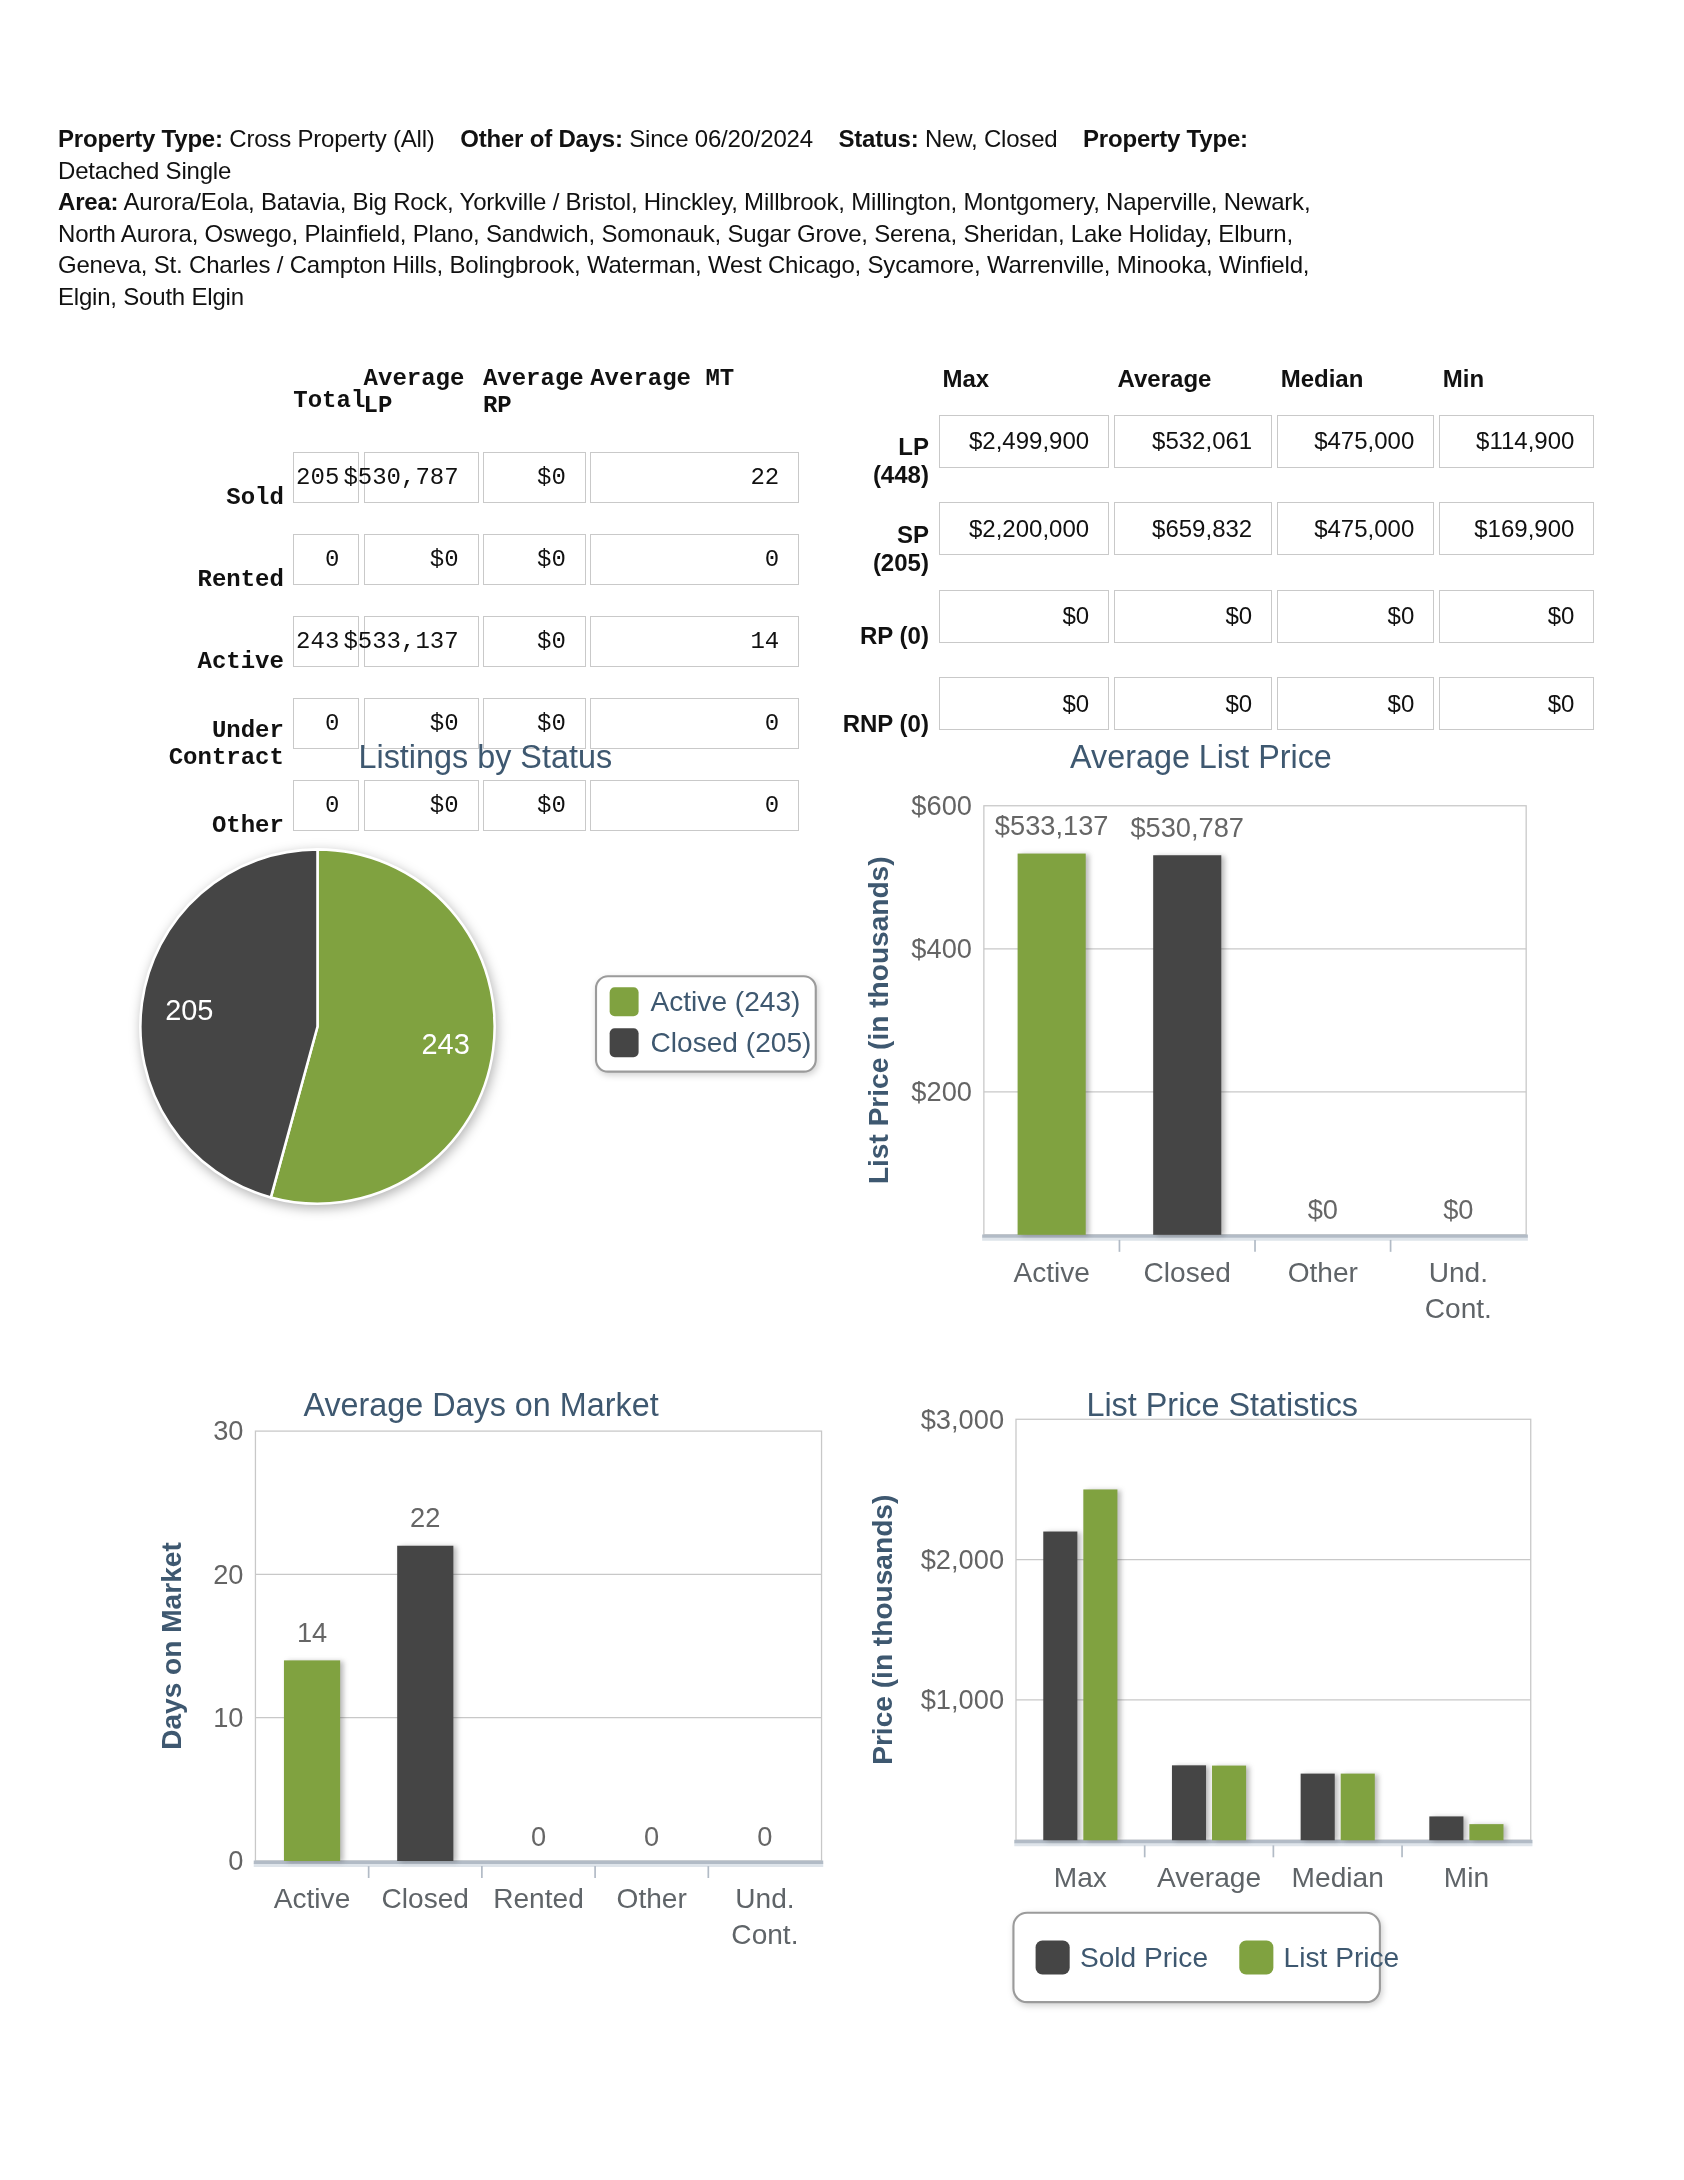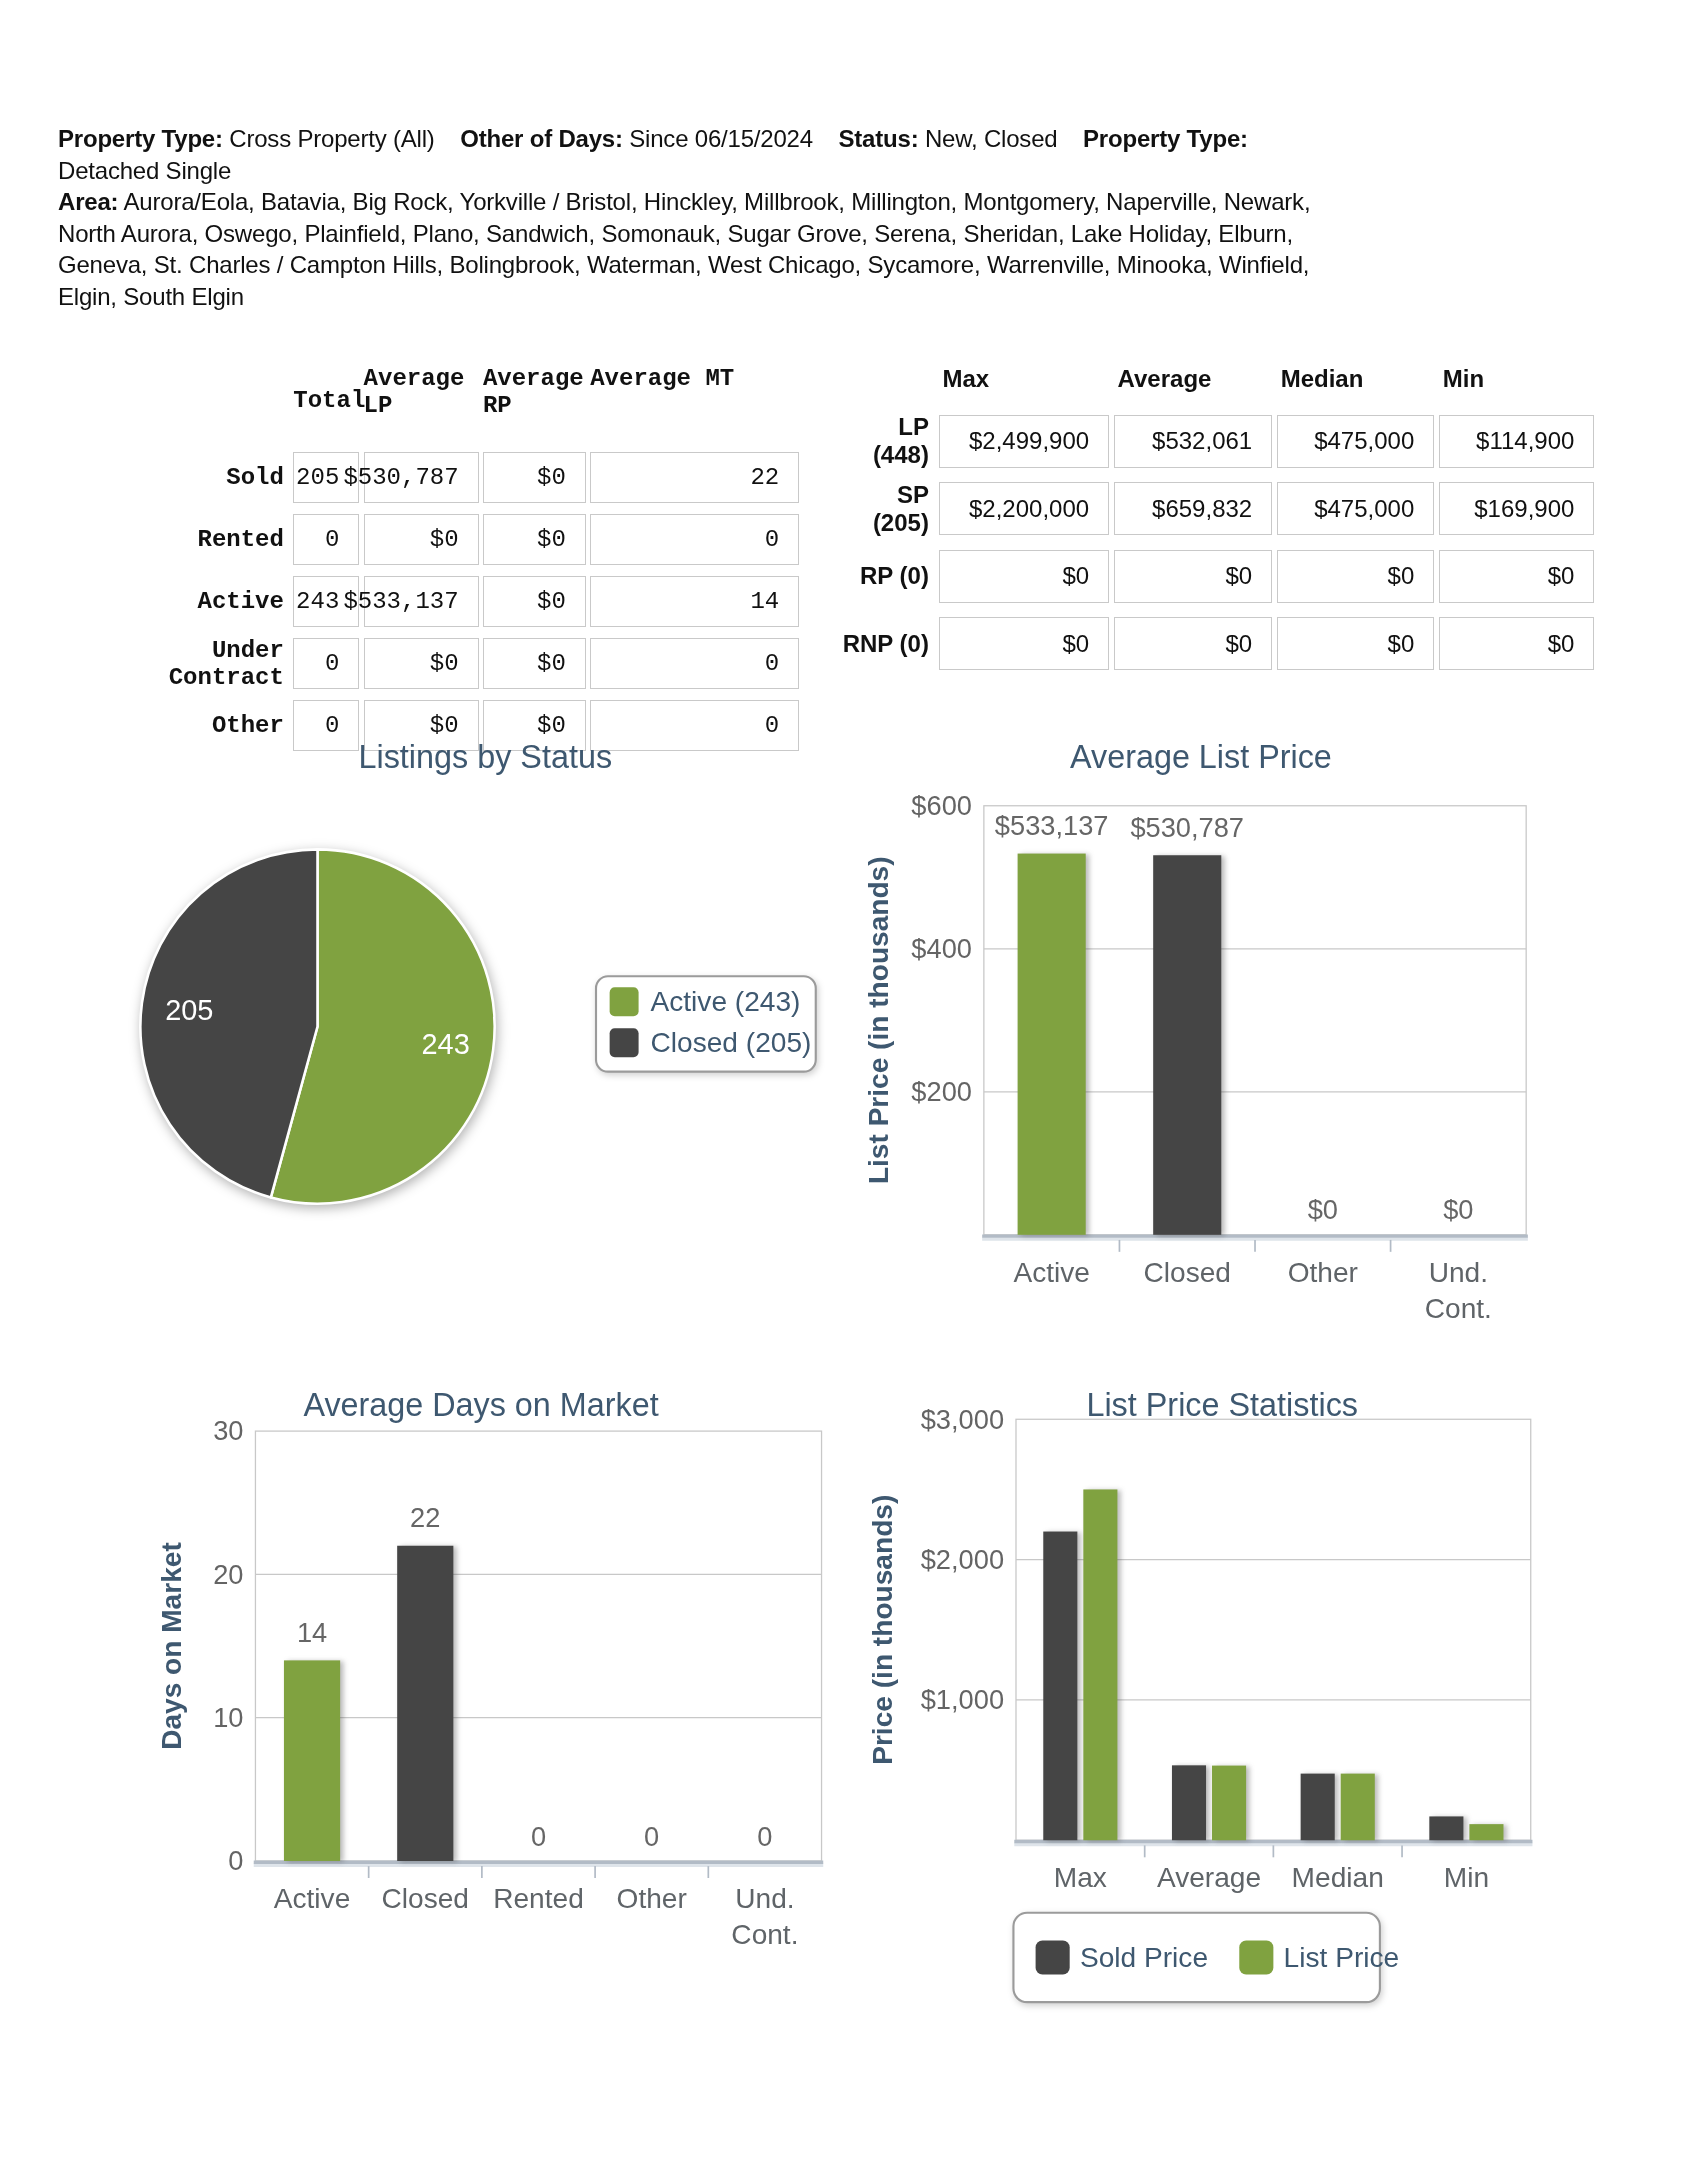--- a/index.html
+++ b/index.html
@@ -20,21 +20,21 @@
     column-gap:4.3px;row-gap:11px;font-family:Liberation Mono, monospace;}
   #price-table{left:839px;top:366px;
     grid-template-columns:95px 170px 158px 157px 155px;
     column-gap:5.1px;row-gap:14.5px;}
   .tbl .hcell{font-weight:bold;line-height:1.12;align-self:start;}
   .tbl .hcell.right{text-align:right;}
   .tbl .hcell.pushdown{padding-top:22px;}
   #status-table .hcell{height:75px;box-sizing:border-box;}
   #price-table .hcell{height:34px;box-sizing:border-box;padding-left:3.4px;}
   .rowlbl{font-weight:bold;text-align:right;display:flex;align-items:center;
-          justify-content:flex-end;padding-right:5.1px;}
+          justify-content:flex-end;padding-right:5.1px;margin-top:20px;}
   .cell{background:#fff;border:1.7px solid #C9C9C9;box-sizing:border-box;
         display:flex;align-items:center;justify-content:flex-end;
         padding-right:19px;}
   #status-table .cell,#status-table .rowlbl{height:51px;}
   #price-table .cell,#price-table .rowlbl{height:53px;}
 
   
   .chart-svg{position:absolute;overflow:visible;}
   .ctitle{font-size:38px;fill:#3E5870;}
   .ylab{font-size:33px;font-weight:bold;fill:#3E5870;}
@@ -48,21 +48,21 @@
   .pieshadow{filter:drop-shadow(2px 4px 7px rgba(0,0,0,0.30));}
 </style>
 </head>
 <body>
 
 <div id="page">
 
   <div class="hdr">
     <p><span class="pair"><b>Property Type:</b>
         <span>Cross Property (All)</span></span><span class="pair"><b>Other of Days:</b>
-        <span>Since 06/15/2024</span></span><span class="pair"><b>Status:</b>
+        <span>Since 06/20/2024</span></span><span class="pair"><b>Status:</b>
         <span>New, Closed</span></span><span class="pair"><b>Property Type:</b>
         <span>Detached Single</span></span></p>
     <p><b>Area:</b>
       <span>Aurora/Eola, Batavia, Big Rock, Yorkville / Bristol, Hinckley, Millbrook, Millington, Montgomery, Naperville, Newark, North Aurora, Oswego, Plainfield, Plano, Sandwich, Somonauk, Sugar Grove, Serena, Sheridan, Lake Holiday, Elburn, Geneva, St. Charles / Campton Hills, Bolingbrook, Waterman, West Chicago, Sycamore, Warrenville, Minooka, Winfield, Elgin, South Elgin</span></p>
   </div>
 
   <div class="tbl" id="status-table">
     <div class="hcell"></div>
     <div class="hcell right pushdown">Total</div>
     <div class="hcell">Average LP</div>

